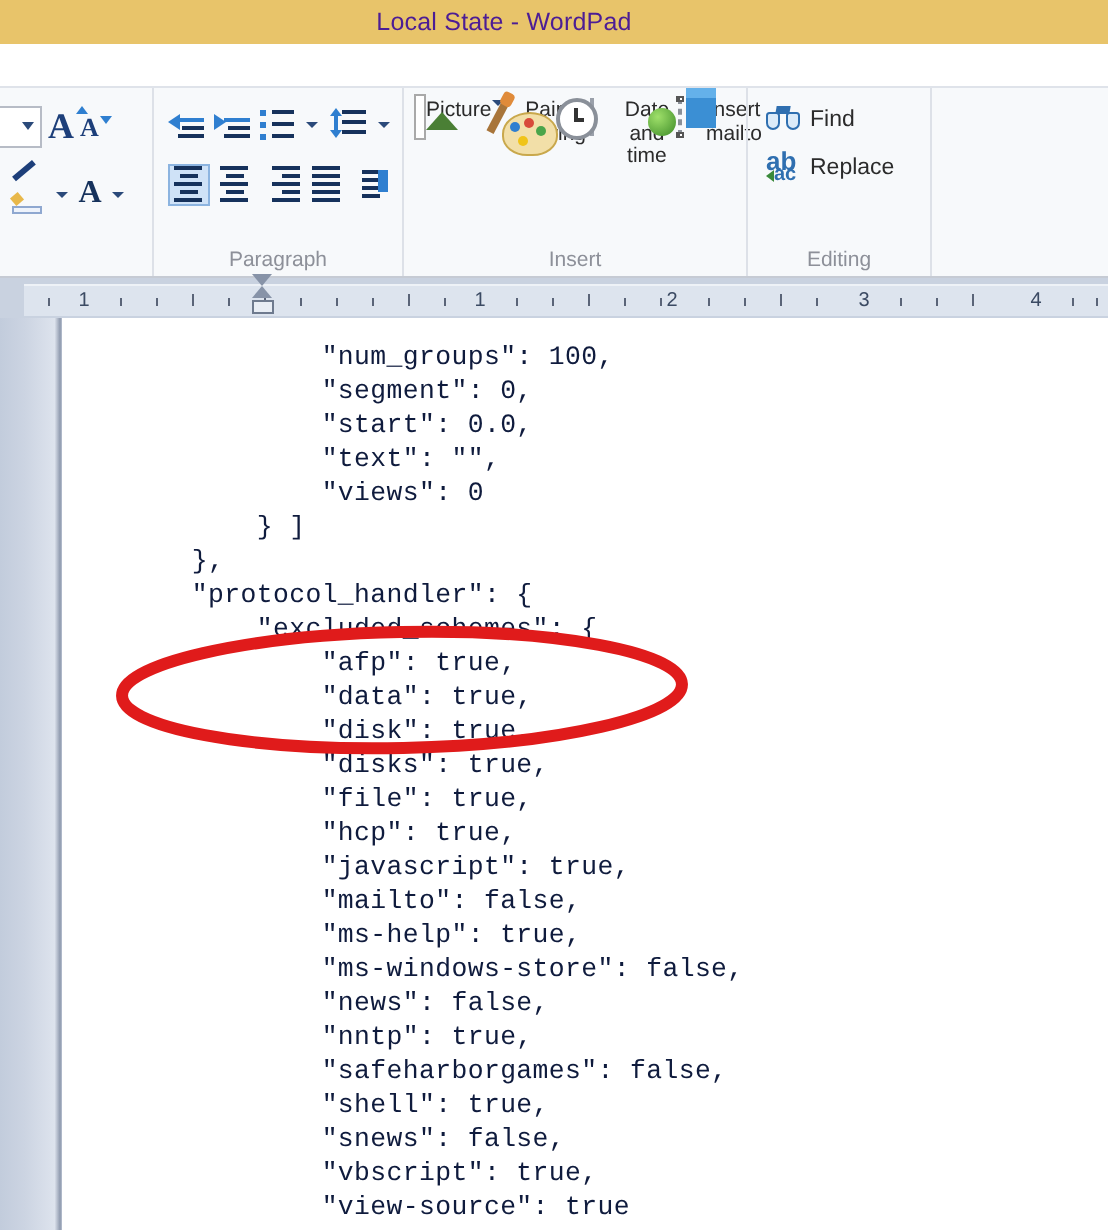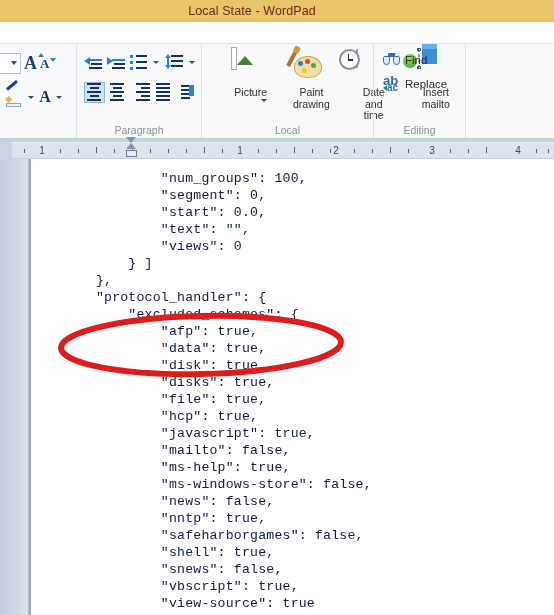--- a/index.html
+++ b/index.html
@@ -20,21 +20,21 @@
     height: 22px;
     background: #e8c46a;
     border-bottom: 1px solid #d9b busy;
     display: flex;
     align-items: center;
     justify-content: center;
     position: relative;
   }
   .titlebar-text {
     font-size: 12.5px;
-    color: #7f1d1d;
+    color: #4c1d95;
     letter-spacing: .1px;
     padding-right: 50px;
   }
 
   
   .tabstrip {
     height: 21px;
     background: #ffffff;
     border-bottom: 1px solid #dfe3ea;
   }
@@ -126,21 +126,21 @@
   .align i { height:2px;background:#16325c;display:block; }
   .ilong { width:14px; } .ishort { width:9px; }
   .align.right i { align-self:flex-end; }
   .align.center i { align-self:center; }
   .align.para { }
   .align.para .pil { position:absolute; right:2px; top:3px; width:5px;height:11px;background:#2f7fd0; }
 
   
   .g-insert { width: 172px; }
   .ins-items { display:flex; gap:2px; padding-top:2px; }
-  .ins-item { width:42px; display:flex; flex-direction:column; align-items:flex-end;margin-left:24px; }
+  .ins-item { width:42px; display:flex; flex-direction:row; align-items:flex-start; }
   .ins-ico { width:36px;height:36px;position:relative;margin-bottom:1px; }
   .ins-cap { font-size:10.5px; color:#2b2b2b; text-align:center; line-height:11.5px; }
   .pic-ico { border:1px solid #a9a9a9; background:#fff; padding:2px; box-sizing:border-box; width:34px;height:28px; margin-top:4px;}
   .pic-inner { width:100%;height:100%;background:linear-gradient(#bfe3f5 0%, #9fd3ef 45%, #6aa84f 46%, #8bc34a 100%); position:relative; overflow:hidden;}
   .pic-inner::after{content:"";position:absolute;left:3px;bottom:2px;width:0;height:0;border-left:8px solid transparent;border-right:8px solid transparent;border-bottom:9px solid #4a7f35;}
   .palette { width:32px;height:30px;margin-top:3px;position:relative; }
   .palette .pal { position:absolute;left:0;top:6px;width:26px;height:20px;border-radius:50% 50% 45% 45%;background:#f2dfa8;border:1px solid #c9a84c; }
   .palette .d { position:absolute;width:5px;height:5px;border-radius:50%; }
   .palette .d1{left:4px;top:11px;background:#2f7fd0;} .palette .d2{left:11px;top:9px;background:#d84a3a;}
   .palette .d3{left:17px;top:13px;background:#4aa54a;} .palette .d4{left:8px;top:18px;background:#f0c419;}
@@ -362,21 +362,21 @@
             <span class="hdl" style="left:-2px;top:-2px;"></span>
             <span class="hdl" style="right:-2px;top:-2px;"></span>
             <span class="hdl" style="left:-2px;bottom:-2px;"></span>
             <span class="hdl" style="right:-2px;bottom:-2px;"></span>
           </span>
         </span>
         <span class="ins-cap">Insert
 mailto</span>
       </div>
     </div>
-    <div class="rgroup-label">Local</div>
+    <div class="rgroup-label">Insert</div>
   </div>
 
   <div class="rgroup g-edit">
     <div class="e-item">
       <span class="e-ico binoc">
           <b></b>
           <b></b>
           <i></i>
         </span>
       <span class="e-cap">Find</span>

